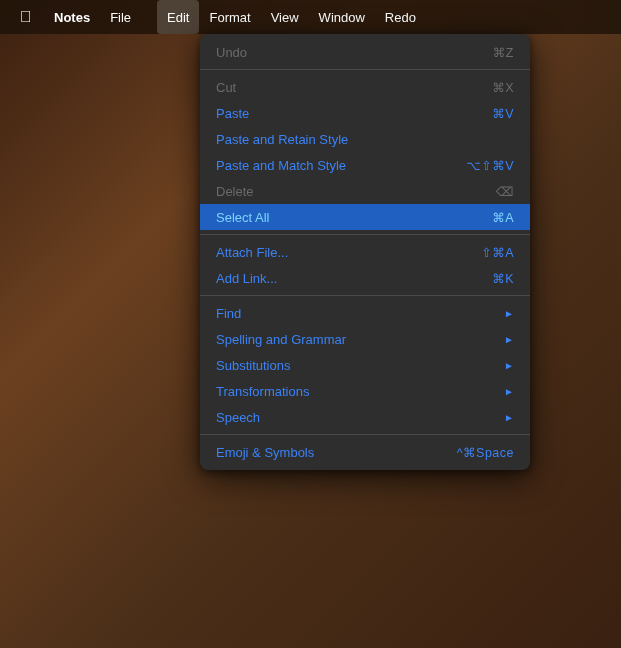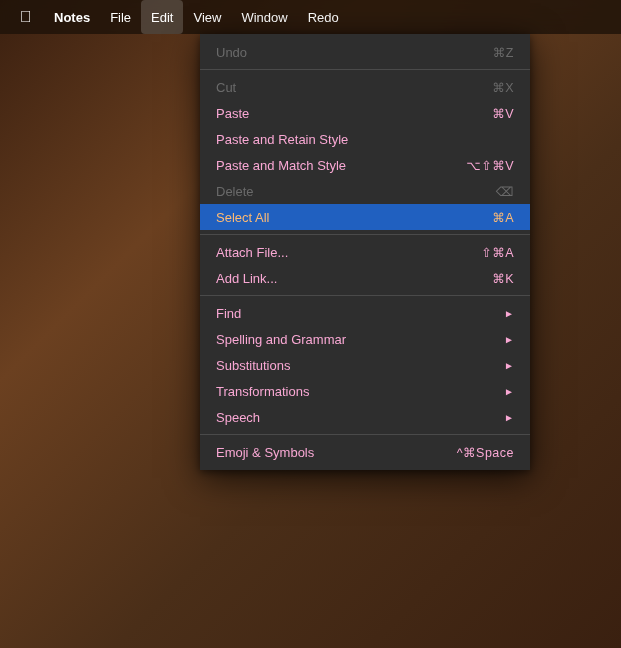--- a/index.html
+++ b/index.html
@@ -47,58 +47,59 @@
       white-space: nowrap;
     }
 
     .menubar-item.apple {
       font-size: 16px;
       padding: 0 12px;
     }
 
     .menubar-item.active {
       background: rgba(255,255,255,0.18);
+      margin-left: 16px;
     }
 
     .menubar-item.bold {
       font-weight: 600;
     }
 
     
     .dropdown {
       position: absolute;
       top: 34px;
       left: 200px;
       width: 330px;
       background: #2e2e2e;
-      border-radius: 0;
+      border-radius: 8px;
       box-shadow: 0 8px 32px rgba(0,0,0,0.7), 0 2px 8px rgba(0,0,0,0.5);
       z-index: 100;
       padding: 5px 0;
       overflow: hidden;
     }
 
     .menu-item {
       display: flex;
       align-items: center;
       justify-content: space-between;
       padding: 0 16px;
       height: 26px;
       cursor: default;
-      color: #f9a8d4;
+      color: #3b82f6;
       font-size: 13px;
     }
 
     .menu-item.disabled {
       color: #6a6a6a;
     }
 
     .menu-item.highlighted {
       background: #2060c0;
-      color: #fdba74;
+      color: #7dd3fc;
       gap: 20px;
     }
 
     .menu-item .shortcut {
       color: inherit;
       font-size: 12.5px;
       letter-spacing: 0.5px;
     }
 
     .menu-item.disabled .shortcut {
@@ -118,20 +119,21 @@
 </head>
 <body>
 
 <div class="bg"></div>
 
 <div class="menubar">
   <div class="menubar-item apple"></div>
   <div class="menubar-item bold">Notes</div>
   <div class="menubar-item">File</div>
   <div class="menubar-item active">Edit</div>
+  <div class="menubar-item">Format</div>
   <div class="menubar-item">View</div>
   <div class="menubar-item">Window</div>
   <div class="menubar-item">Redo</div>
 </div>
 
 <div class="dropdown">
 
   <div class="menu-item disabled">
     <span>Undo</span>
     <span class="shortcut">⌘Z</span>

